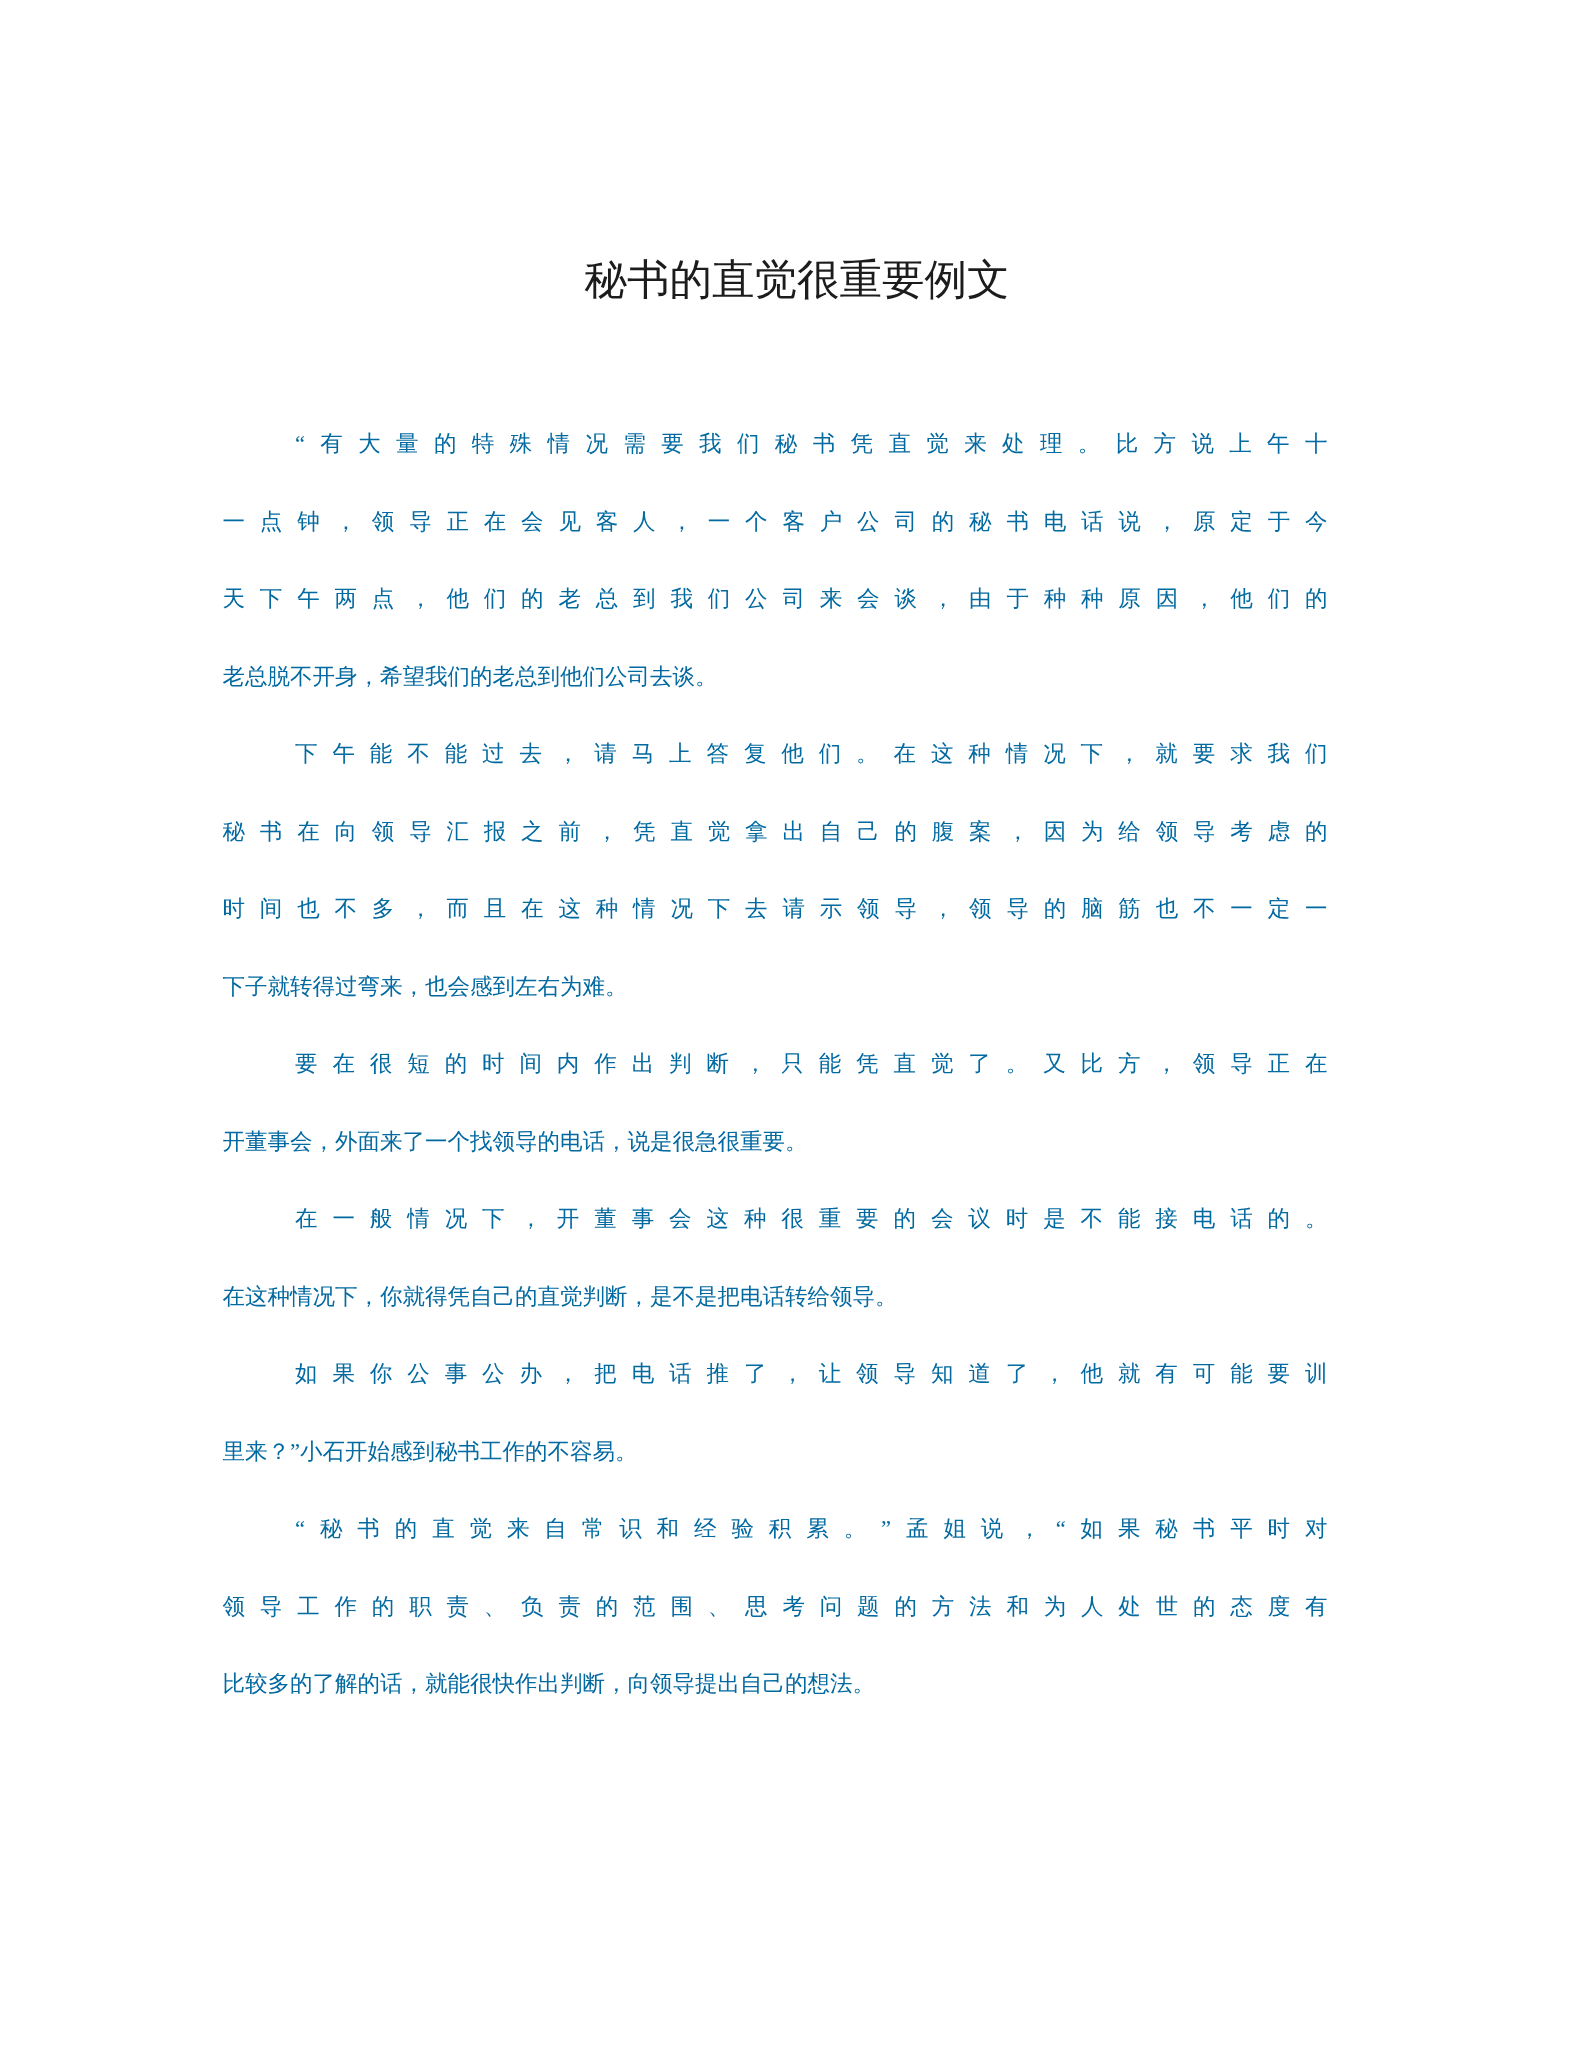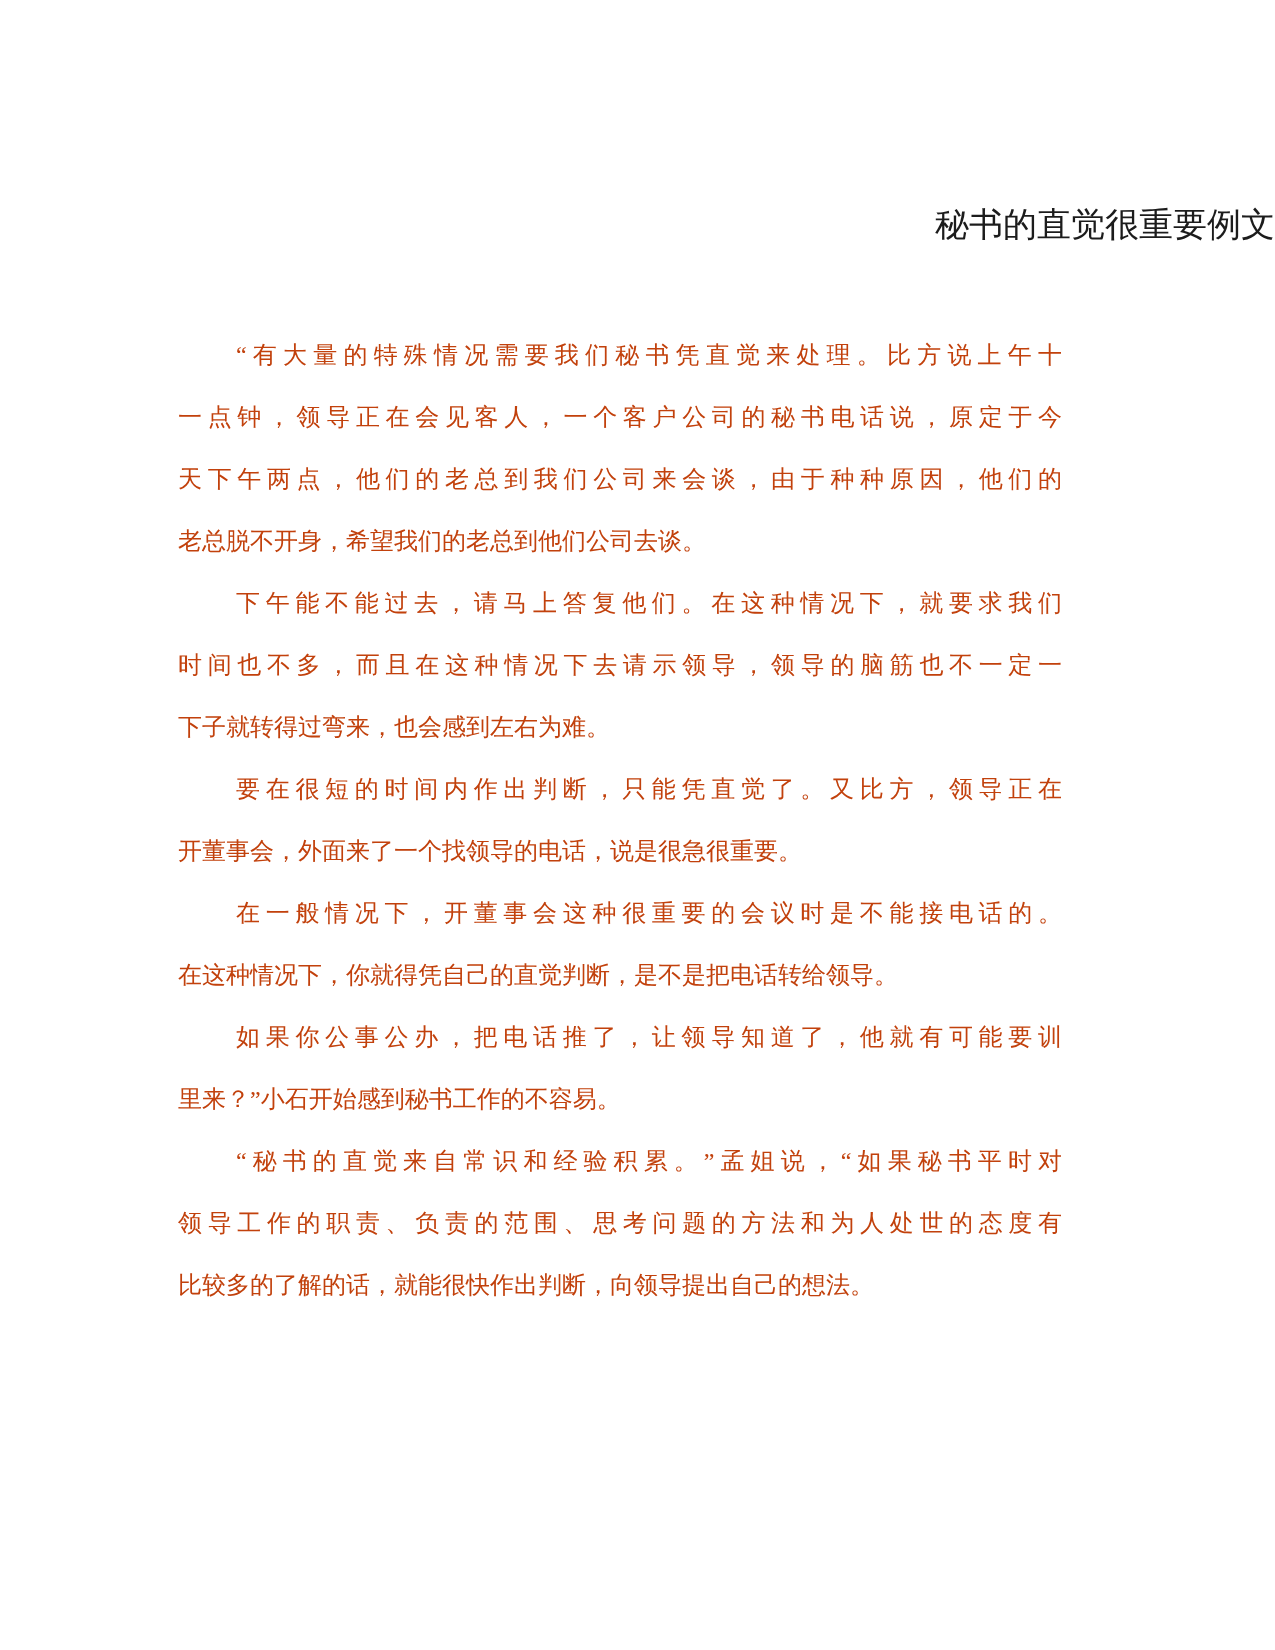--- a/index.html
+++ b/index.html
@@ -14,35 +14,35 @@
     background: #ffffff;
     overflow: hidden;
     font-family: "Liberation Serif", serif;
   }
   .doc-title {
     position: absolute;
     top: 203px;
     left: 0;
     width: 1275px;
     margin: 0;
-    text-align: right;
+    text-align: center;
     font-family: "Liberation Sans", sans-serif;
     font-weight: 500;
     font-size: 34px;
     line-height: 42px;
     color: #1c1c1c;
     letter-spacing: 0px;
   }
   .doc-body {
     position: absolute;
     top: 324px;
     left: 178px;
     width: 884px;
-    color: #c2410c;
-    font-size: 24px;
+    color: #0369a1;
+    font-size: 18px;
     line-height: 62px;
   }
   .para {
     margin: 0;
     padding: 0;
   }
   .line {
     width: 884px;
     text-align: justify;
     text-align-last: justify;
@@ -69,20 +69,21 @@
 
     <div class="para">
       <div class="line indent">“有大量的特殊情况需要我们秘书凭直觉来处理。比方说上午十</div>
       <div class="line">一点钟，领导正在会见客人，一个客户公司的秘书电话说，原定于今</div>
       <div class="line">天下午两点，他们的老总到我们公司来会谈，由于种种原因，他们的</div>
       <div class="line end">老总脱不开身，希望我们的老总到他们公司去谈。</div>
     </div>
 
     <div class="para">
       <div class="line indent">下午能不能过去，请马上答复他们。在这种情况下，就要求我们</div>
+      <div class="line">秘书在向领导汇报之前，凭直觉拿出自己的腹案，因为给领导考虑的</div>
       <div class="line">时间也不多，而且在这种情况下去请示领导，领导的脑筋也不一定一</div>
       <div class="line end">下子就转得过弯来，也会感到左右为难。</div>
     </div>
 
     <div class="para">
       <div class="line indent">要在很短的时间内作出判断，只能凭直觉了。又比方，领导正在</div>
       <div class="line end">开董事会，外面来了一个找领导的电话，说是很急很重要。</div>
     </div>
 
     <div class="para">

